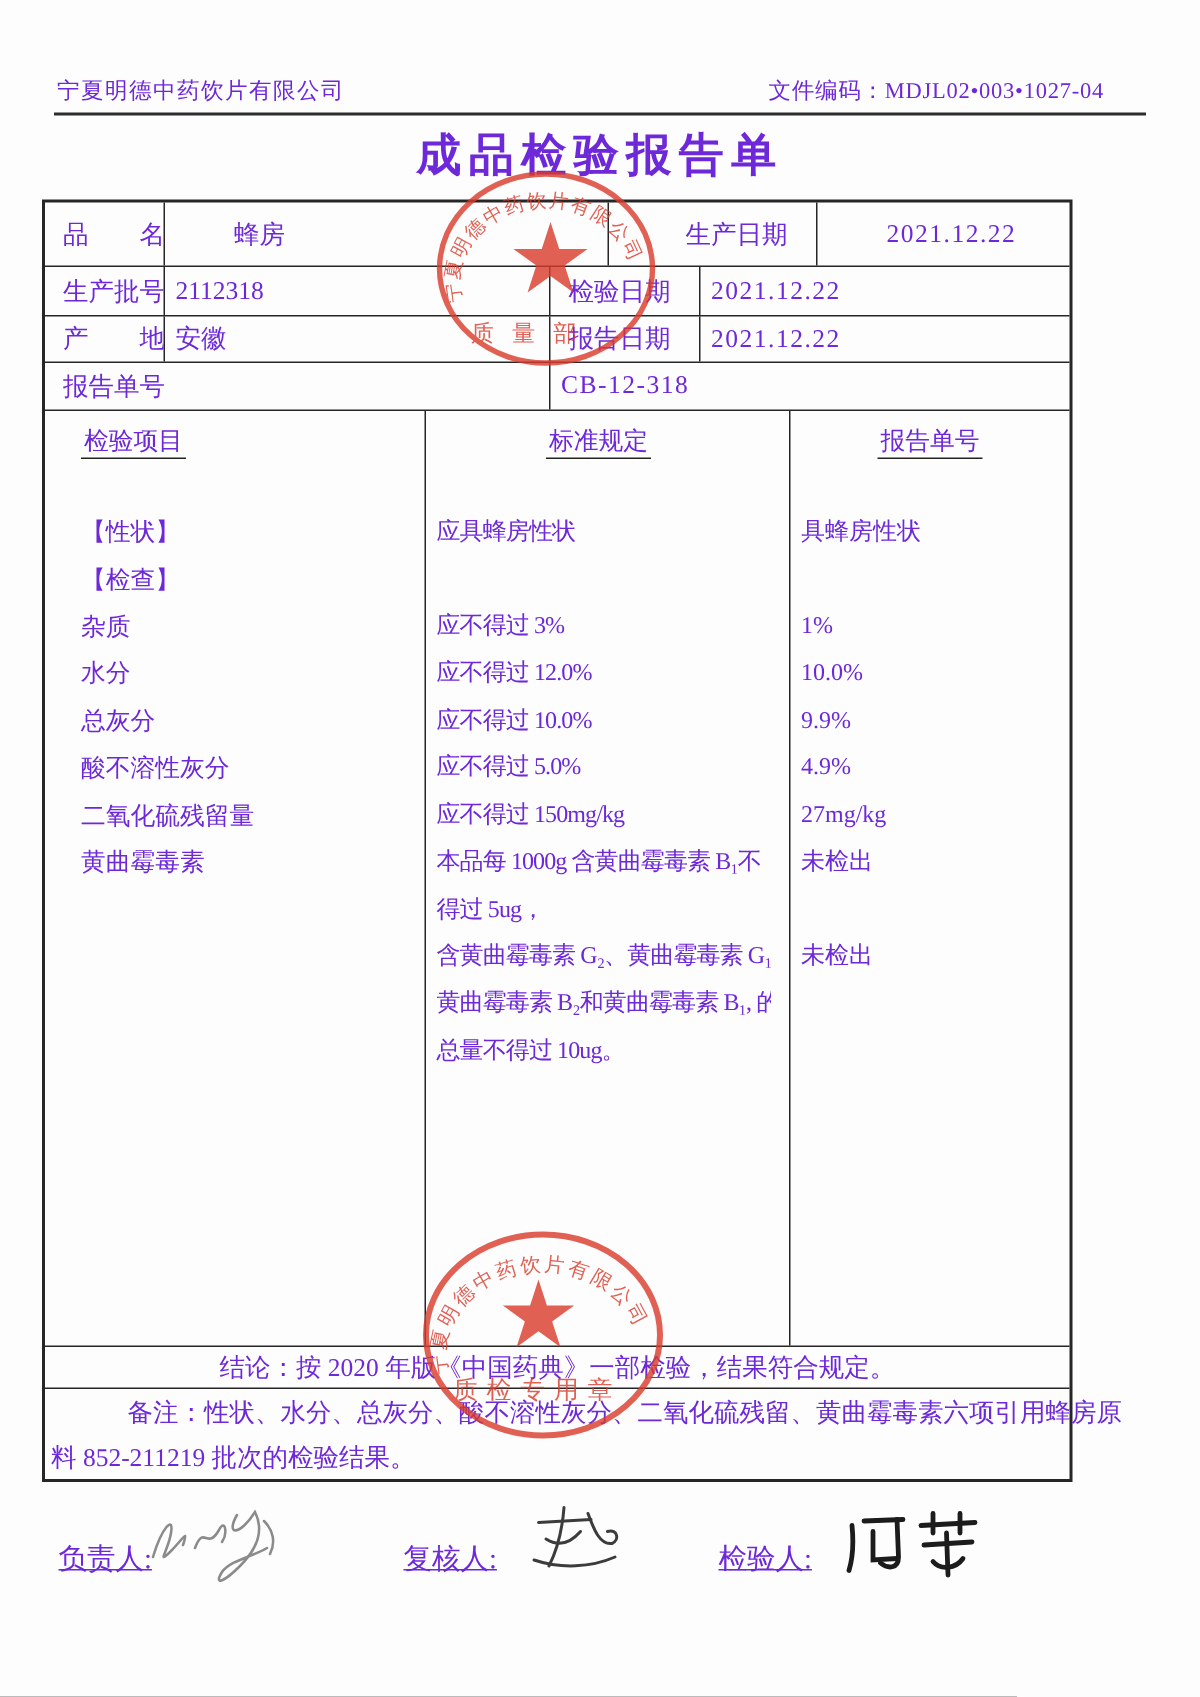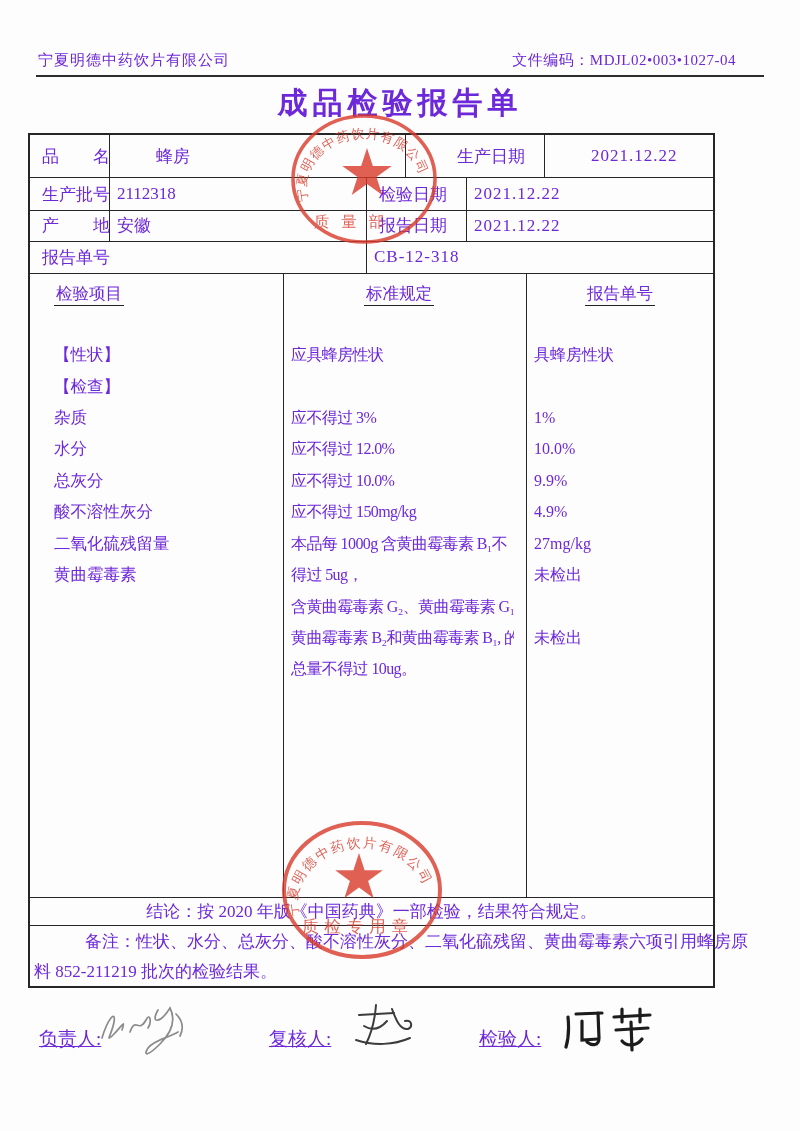--- a/index.html
+++ b/index.html
@@ -97,20 +97,21 @@
         </div>
       </div>
       <div class="mcol mc2">
         <div class="mhead"><span>标准规定</span></div>
         <div class="mlines">
           <div class="mline">应具蜂房性状</div>
           <div class="mline"></div>
           <div class="mline">应不得过 3%</div>
           <div class="mline">应不得过 12.0%</div>
           <div class="mline">应不得过 10.0%</div>
+          <div class="mline">应不得过 5.0%</div>
           <div class="mline">应不得过 150mg/kg</div>
           <div class="mline">本品每 1000g 含黄曲霉毒素 B₁不</div>
           <div class="mline">得过 5ug，</div>
           <div class="mline">含黄曲霉毒素 G₂、黄曲霉毒素 G₁、</div>
           <div class="mline">黄曲霉毒素 B₂和黄曲霉毒素 B₁, 的</div>
           <div class="mline">总量不得过  10ug。</div>
         </div>
       </div>
       <div class="mcol mc3">
         <div class="mhead"><span>报告单号</span></div>

